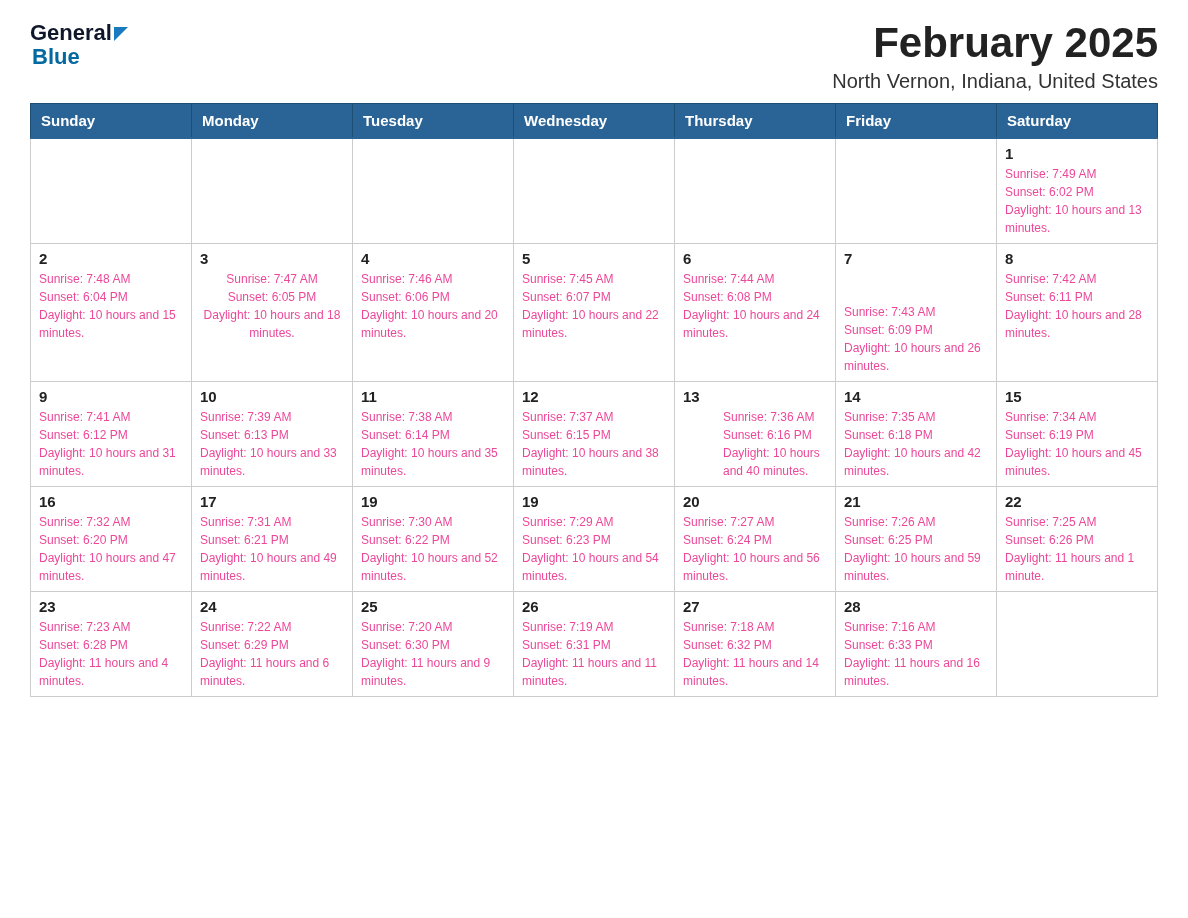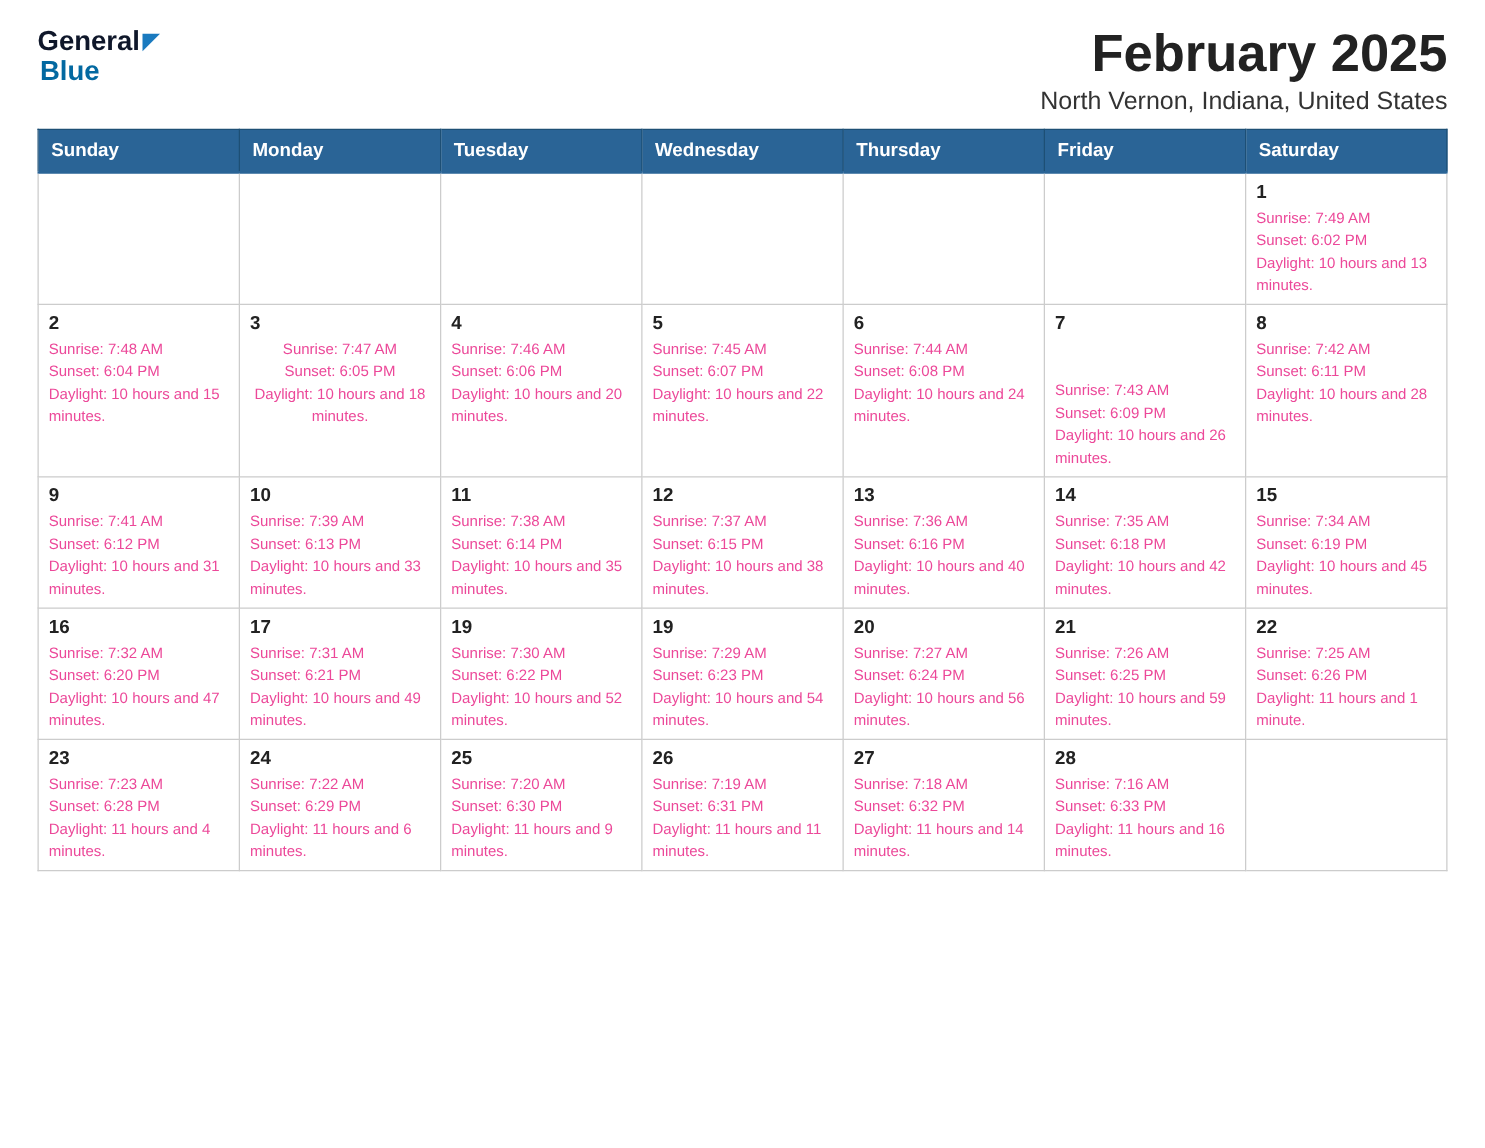--- a/index.html
+++ b/index.html
@@ -204,21 +204,21 @@
 Daylight: 10 hours and 35 minutes.</div>
         </td>
         <td>
           <span class="day-number">12</span>
           <div class="day-info" style="white-space: pre-line;">Sunrise: 7:37 AM
 Sunset: 6:15 PM
 Daylight: 10 hours and 38 minutes.</div>
         </td>
         <td>
           <span class="day-number">13</span>
-          <div class="day-info" style="white-space: pre-line;">Sunrise: 7:36 AM
+          <div class="day-info" style="white-space: pre-line; margin-left: 40px;">Sunrise: 7:36 AM
 Sunset: 6:16 PM
 Daylight: 10 hours and 40 minutes.</div>
         </td>
         <td>
           <span class="day-number">14</span>
           <div class="day-info" style="white-space: pre-line;">Sunrise: 7:35 AM
 Sunset: 6:18 PM
 Daylight: 10 hours and 42 minutes.</div>
         </td>
         <td>

